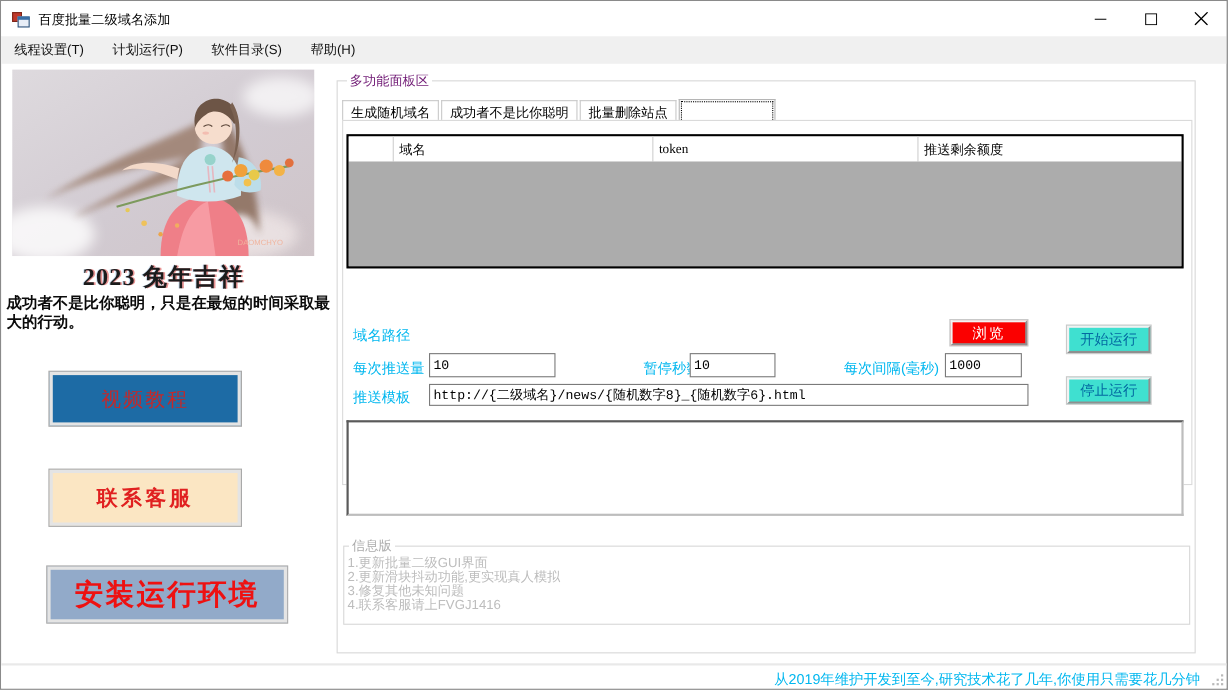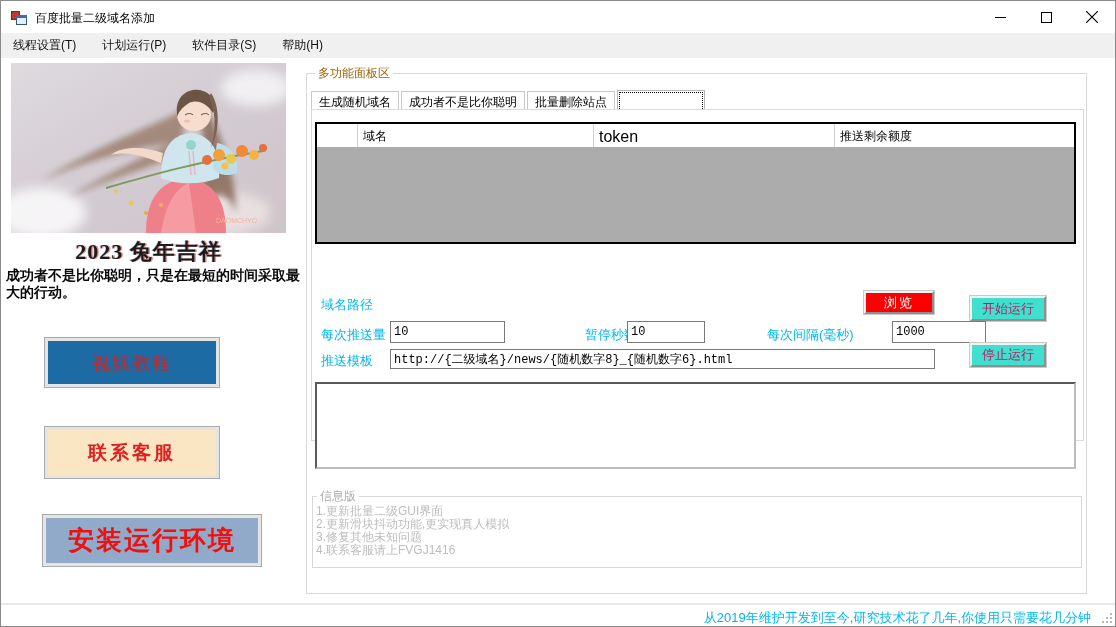--- a/index.html
+++ b/index.html
@@ -31,48 +31,48 @@
   .quote { position:absolute; left:5px; top:266px; width:294px; font-size:14px; line-height:17px;
     color:#0a0a0a; font-weight:600; }
   .side-btn { position:absolute; left:44px; width:174px; display:flex; align-items:center; justify-content:center;
     border:3px solid #e4e4e4; outline:1px solid #a9a9a9; cursor:pointer; }
   .btn-video { top:337px; height:49px; background:#1d6ba5; color:#c62828; font-size:18px; letter-spacing:2px; }
   .btn-contact { top:426px; height:51px; background:#fbe6c3; color:#e02020; font-size:19px; font-weight:bold; letter-spacing:3px; }
   .btn-env { top:514px; left:42px; width:218px; height:51px; background:#92aac9; color:#ee1111; font-size:26px; font-weight:bold; letter-spacing:2px; }
   
   fieldset { border:1px solid #d8d8d8; }
   .main-group { position:absolute; left:305px; top:64px; width:781px; height:529px; background:#fff; }
-  .main-group > legend { font-size:12px; color:#a16207; margin-left:8px; padding:0 3px; }
+  .main-group > legend { font-size:12px; color:#701a75; margin-left:8px; padding:0 3px; }
   .info-group { position:absolute; left:5px; top:406px; width:770px; height:80px; }
   .info-group > legend { font-size:12px; color:#ababab; margin-left:4px; padding:0 3px; }
   .info-line { font-size:12px; line-height:13px; color:#bdbdbd; margin-left:3px; }
   
   .tabs { position:absolute; left:4px; top:9px; height:19px; display:flex; }
   .tab { font-size:12px; color:#000; background:#fff; border:1px solid #c9c9c9; border-bottom:none;
     padding:2px 7px 2px 7px; margin-right:2px; cursor:pointer; }
   .tab.active { outline:1px dotted #000; outline-offset:-3px; border-color:#b5b5b5; padding-top:20px; position:relative; top:-1px; }
   .tabpage { position:absolute; left:4px; top:27px; width:773px; height:332px; background:#fff; border:1px solid #dadada; }
   
   .grid { position:absolute; left:3px; top:12px; width:761px; height:122px; border:2px solid #000; background:#acacac; display:flex; flex-direction:column; }
   .grid-header { display:flex; height:23px; background:#fff; flex:none; }
   .gh-cell { font-size:12px; color:#000; padding:4px 3px 0 5px; border-right:1px solid #cfcfcf; overflow:hidden; white-space:nowrap; }
   .gh-rowhdr { width:41px; flex:none; }
   .gh-domain { width:236px; flex:none; }
-  .gh-token { width:241px; flex:none; font-family:Liberation Sans, sans-serif; font-size:16px; }
+  .gh-token { width:241px; flex:none; font-family:Liberation Serif, serif; font-size:12px; }
   .gh-quota { flex:1; border-right:none; }
   .grid-body { flex:1; background:#acacac; }
   
   .flabel { position:absolute; font-size:13px; color:#00b7ef; white-space:nowrap; }
   .tbox { position:absolute; border:1px solid #7a7a7a; background:#fff; font-family:"Liberation Mono", monospace;
     font-size:12px; color:#000; padding:0 3px; outline:none; }
   .btn3d { position:absolute; display:flex; align-items:center; justify-content:center; font-size:13px; cursor:pointer;
     border:2px solid; border-color:#f2f2f2 #8f8f8f #8f8f8f #f2f2f2; outline:1px solid #c9c9c9; }
   .btn-browse { left:551px; top:232px; width:70px; height:23px; background:#fb0000; color:#fff; letter-spacing:2px; }
   .log-textarea { position:absolute; left:3px; top:235px; width:761px; height:87px; background:#fff; border:2px solid #5a5a5a; border-right-color:#bdbdbd; border-bottom-color:#bdbdbd; }
-  .runbtn { background:#3fe0d0; color:#be185d; width:76px;text-align:center; }
+  .runbtn { background:#3fe0d0; color:#0369a1; width:76px;text-align:center; }
   
   .statusbar { position:absolute; left:0; bottom:0; width:100%; height:23px; background:#fff; border-top:2px solid #e9e9e9; }
   .status-text { position:absolute; right:24px; top:4px; font-size:13px; color:#00b7ef; }
   .grip { position:absolute; right:3px; bottom:3px; width:12px; height:12px; cursor:nwse-resize; }
   .grip i { position:absolute; width:2px; height:2px; background:#b9b9b9; }
 </style>
 </head>
 <body>
 
 <div class="window">
@@ -199,21 +199,21 @@
 
       <div class="flabel" style="left:9px; top:186px;">域名路径</div>
       <div class="btn3d btn-browse" style="left:552px; top:181px; height:23px;">浏览</div>
       <div class="btn3d runbtn" style="left:658px; top:186px; height:25px;">开始运行</div>
 
       <div class="flabel" style="left:9px; top:216px;">每次推送量</div>
       <input class="tbox" style="left: 78px; top: 211px; width: 115px; height: 22px;" value="10">
       <div class="flabel" style="left:273px; top:216px;">暂停秒数</div>
       <input class="tbox" style="left: 315px; top: 211px; width: 78px; height: 22px;" value="10">
       <div class="flabel" style="left:455px; top:216px;">每次间隔(毫秒)</div>
-      <input class="tbox" style="left: 580px; top: 211px; width: 94px; height: 22px;" value="1000">
+      <input class="tbox" style="left: 547px; top: 211px; width: 70px; height: 22px;" value="1000">
       <div class="btn3d runbtn" style="left:658px; top:233px; height:24px;">停止运行</div>
 
       <div class="flabel" style="left:9px; top:242px;">推送模板</div>
       <input class="tbox" style="left: 78px; top: 239px; width: 545px; height: 20px;" value="http://{二级域名}/news/{随机数字8}_{随机数字6}.html">
 
       <div class="log-textarea" style="left:3px; top:272px;"></div>
     </div>
 
     <fieldset class="info-group">
       <legend>信息版</legend>

